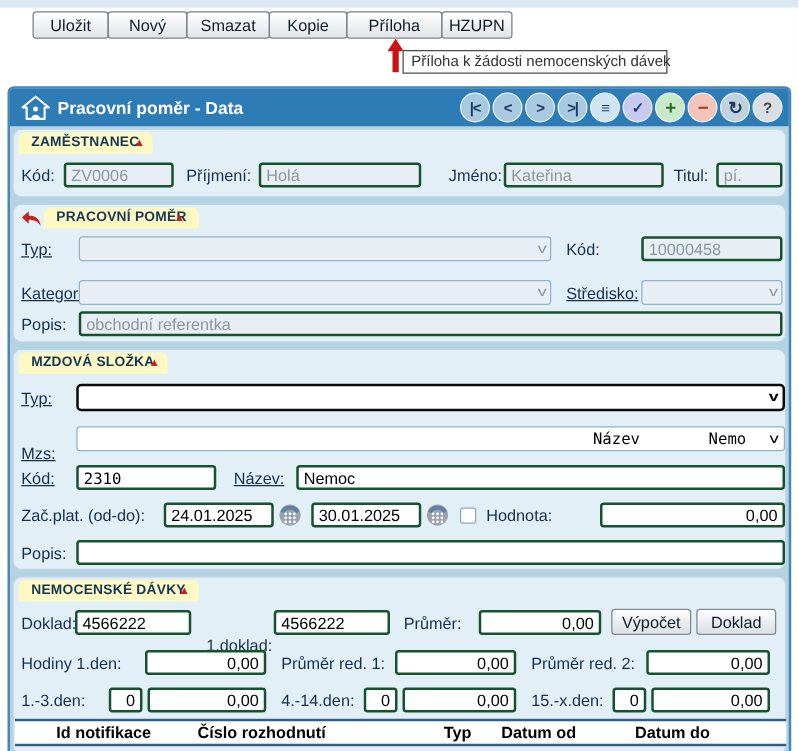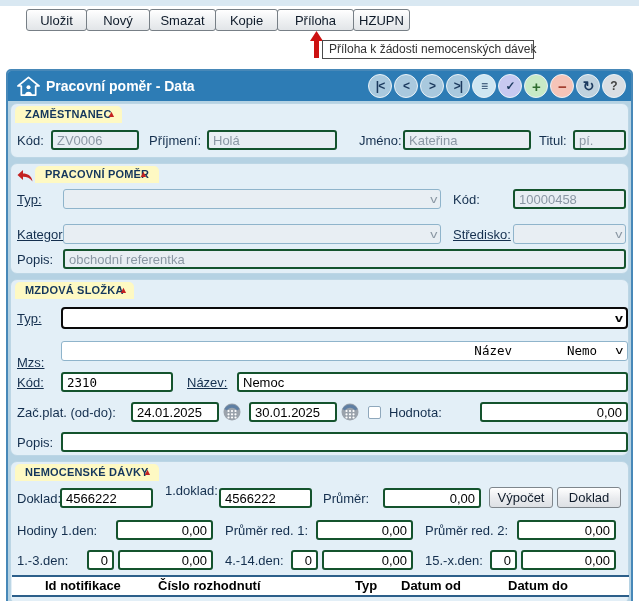--- a/index.html
+++ b/index.html
@@ -222,21 +222,21 @@
       <span class="lbl" style="left:6px; top:153px">Popis:</span>
       <input class="inp" style="left: 50px; top: 152px; width: 567px;" value="">
     </div>
 
     <div class="panel" style="top:390px; height:143px;">
       <span class="tab" style="left:4px">NEMOCENSKÉ DÁVKY</span>
       <span class="tri" style="left:132px">▲</span>
 
       <span class="lbl" style="left:6px; top:27px">Doklad:</span>
       <input class="inp" style="left: 49px; top: 26px; width: 93px;" value="4566222">
-      <span class="lbl" style="left:154px; top:19px">1.doklad:</span>
+      <span class="lbl" style="left:154px; top:45px">1.doklad:</span>
       <input class="inp" style="left: 208px; top: 26px; width: 93px;" value="4566222">
       <span class="lbl" style="left:312px; top:27px">Průměr:</span>
       <input class="inp num" style="left: 372px; top: 26px; width: 98px;" value="0,00">
       <button class="mini-btn" style="left:478px; top:25px; width:64px">Výpočet</button>
       <button class="mini-btn" style="left:546px; top:25px; width:64px">Doklad</button>
 
       <span class="lbl" style="left:6px; top:59px">Hodiny 1.den:</span>
       <input class="inp num" style="left: 105px; top: 58px; width: 97px;" value="0,00">
       <span class="lbl" style="left:214px; top:59px">Průměr red. 1:</span>
       <input class="inp num" style="left: 305px; top: 58px; width: 97px;" value="0,00">

